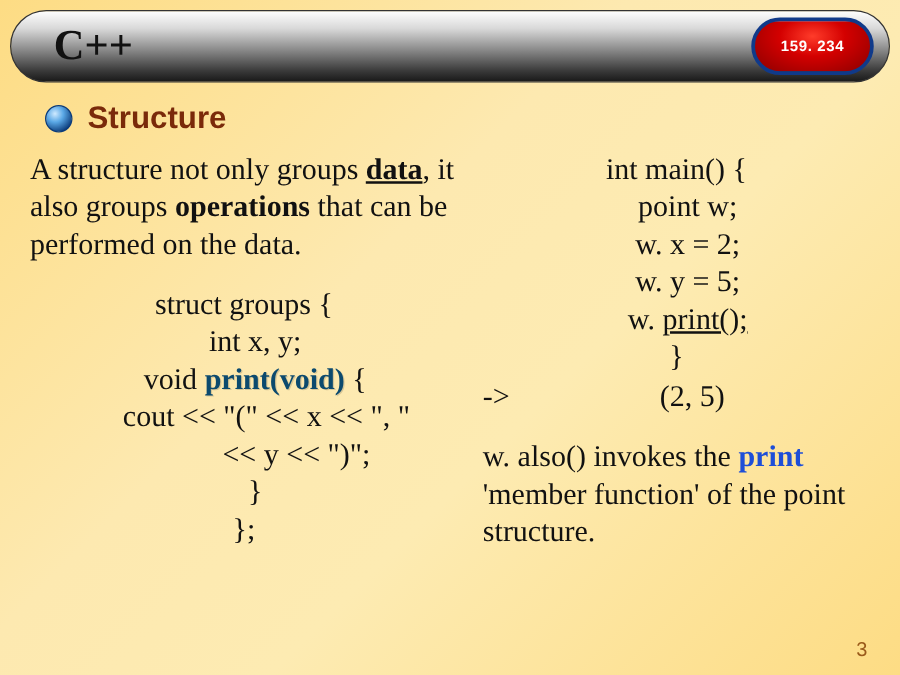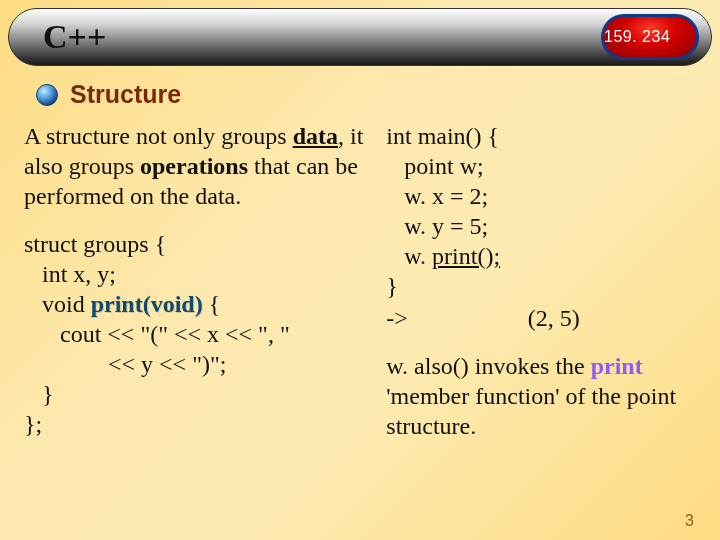--- a/index.html
+++ b/index.html
@@ -31,25 +31,25 @@
     right: 12px;
     top: 50%;
     transform: translateY(-50%);
     width: 98px;
     height: 46px;
     border-radius: 23px;
     background: radial-gradient(ellipse at 50% 30%, #ff3c2a 0%, #d40000 40%, #8a0000 100%);
     border: 3px solid #103a8a;
     display: flex;
     align-items: center;
-    justify-content: flex-start;
+    justify-content: center;
     color: #fff;
     font-family: Arial, sans-serif;
-    font-weight: normal;
-    font-size: 16px;
+    font-weight: bold;
+    font-size: 12px;
     letter-spacing: 0.5px;
   }
   .subtitle-row {
     display: flex;
     align-items: center;
     margin: 14px 0 0 36px;
     gap: 12px;
   }
   .bullet {
     width: 22px; height: 22px;
@@ -71,30 +71,30 @@
     font-size: 24px;
     line-height: 1.25;
     color: #111;
   }
   .col { flex: 1; }
   .col-left { flex: 1.05; }
   .col-right { flex: 0.95; }
   .para { margin-bottom: 18px; }
   .bold-u { font-weight: bold; text-decoration: underline; }
   .bold { font-weight: bold; }
-  .code { white-space: pre; font-family: "Times New Roman", serif; }
+  .code { white-space: pre; font-family: "Times New Roman", serif; text-align: center; }
   .print-accent1 {
     font-weight: bold;
     color: #0c4a6e;
     text-shadow: 1px 1px 0 rgba(0,0,0,0.15);
   }
   .print-u { text-decoration: underline; }
   .print-blue {
     font-weight: bold;
-    color: #8b5cf6;
+    color: #1d4ed8;
   }
   .pagenum {
     position: absolute;
     right: 26px;
     bottom: 10px;
     color: #9a5a1a;
     font-family: Arial, sans-serif;
     font-size: 16px;
   }
 </style>

